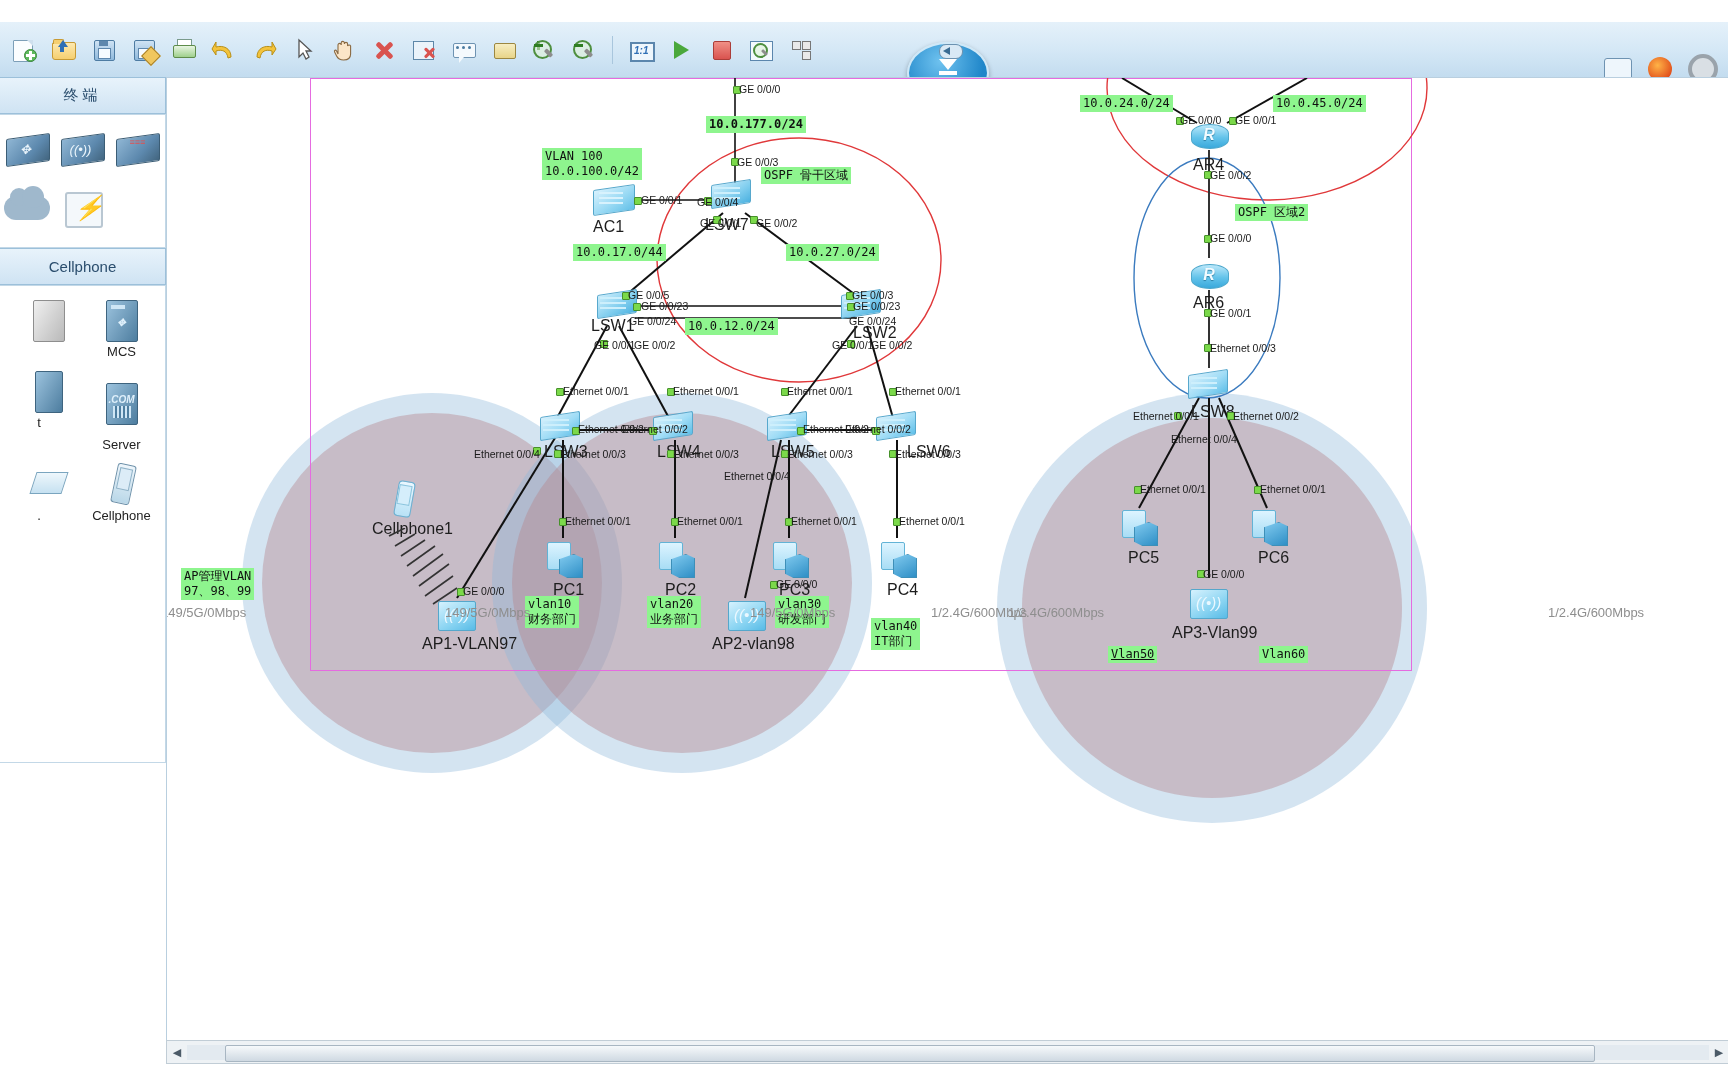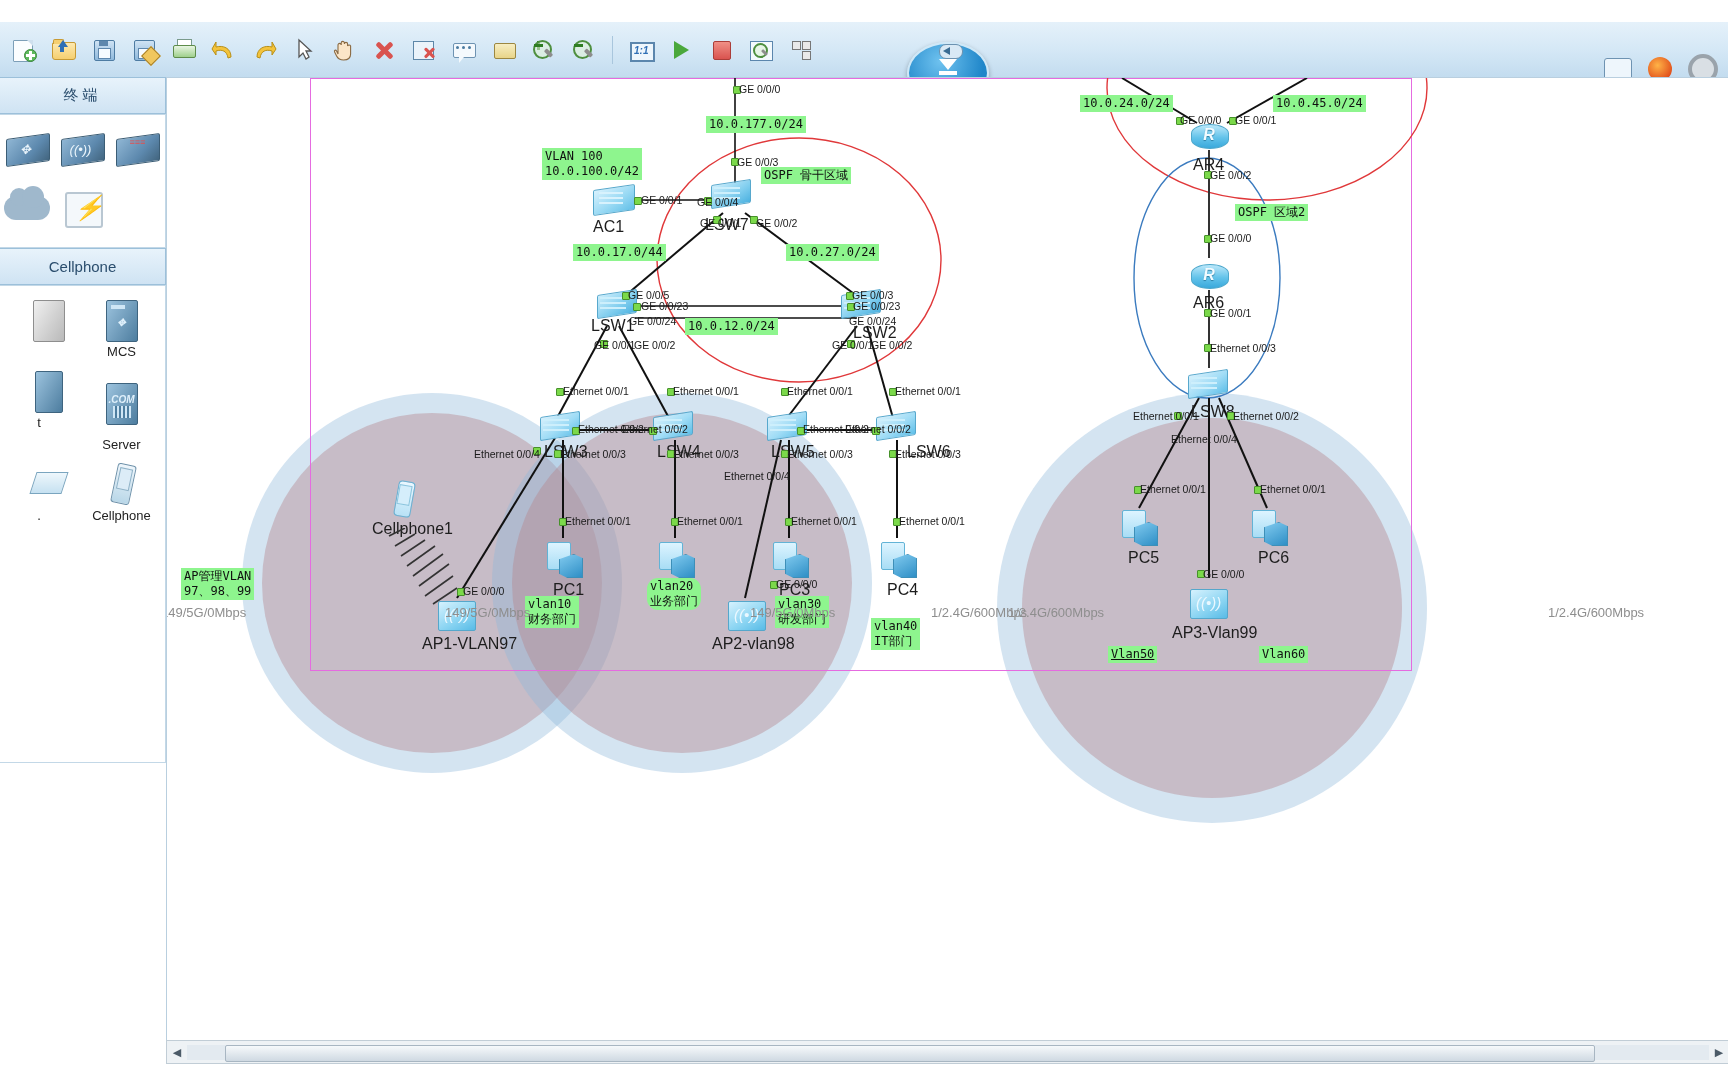--- a/index.html
+++ b/index.html
@@ -774,36 +774,36 @@
     <div class="iflbl" style="left:973px;top:405px;">Ethernet 0/0/1</div>
 
     <div class="n npc" style="left:1083px;top:430px;">
       <i class="mon"></i>
         <i class="base"></i>
     </div>
     <div class="nlbl" style="left:1091px;top:471px;">PC6</div>
     <span class="port" style="left:1087px;top:408px;"></span>
     <div class="iflbl" style="left:1093px;top:405px;">Ethernet 0/0/1</div>
 
-    <div class="taglbl" style="left:539px;top:38px;">10.0.177.0/24</div>
+    <div class="taglbl" style="left:539px;top:38px;font-weight:bold;">10.0.177.0/24</div>
     <div class="taglbl" style="left:375px;top:70px;">VLAN 100
 10.0.100.0/42</div>
     <div class="taglbl" style="left:594px;top:89px;">OSPF 骨干区域</div>
     <div class="taglbl" style="left:406px;top:166px;">10.0.17.0/44</div>
     <div class="taglbl" style="left:619px;top:166px;">10.0.27.0/24</div>
     <div class="taglbl" style="left:518px;top:240px;">10.0.12.0/24</div>
     <div class="taglbl" style="left:913px;top:17px;">10.0.24.0/24</div>
     <div class="taglbl" style="left:1106px;top:17px;">10.0.45.0/24</div>
     <div class="taglbl" style="left:1068px;top:126px;">OSPF 区域2</div>
     <div class="taglbl" style="left:14px;top:490px;text-align:center;">AP管理VLAN
 97、98、99</div>
 
     <div class="taglbl" style="left:358px;top:518px;">vlan10
 财务部门</div>
-    <div class="taglbl" style="left:480px;top:500px;border-radius:11px;">vlan20
+    <div class="taglbl" style="left:480px;top:518px;">vlan20
 业务部门</div>
     <div class="taglbl" style="left:608px;top:518px;">vlan30
 研发部门</div>
     <div class="taglbl" style="left:704px;top:540px;">vlan40
 IT部门</div>
     <div class="taglbl" style="left:941px;top:568px;text-decoration:underline;">Vlan50</div>
     <div class="taglbl" style="left:1092px;top:568px;">Vlan60</div>
 
     <div class="greytxt" style="left:-6px;top:527px;">149/5G/0Mbps</div>
     <div class="greytxt" style="left:278px;top:527px;">149/5G/0Mbps</div>

